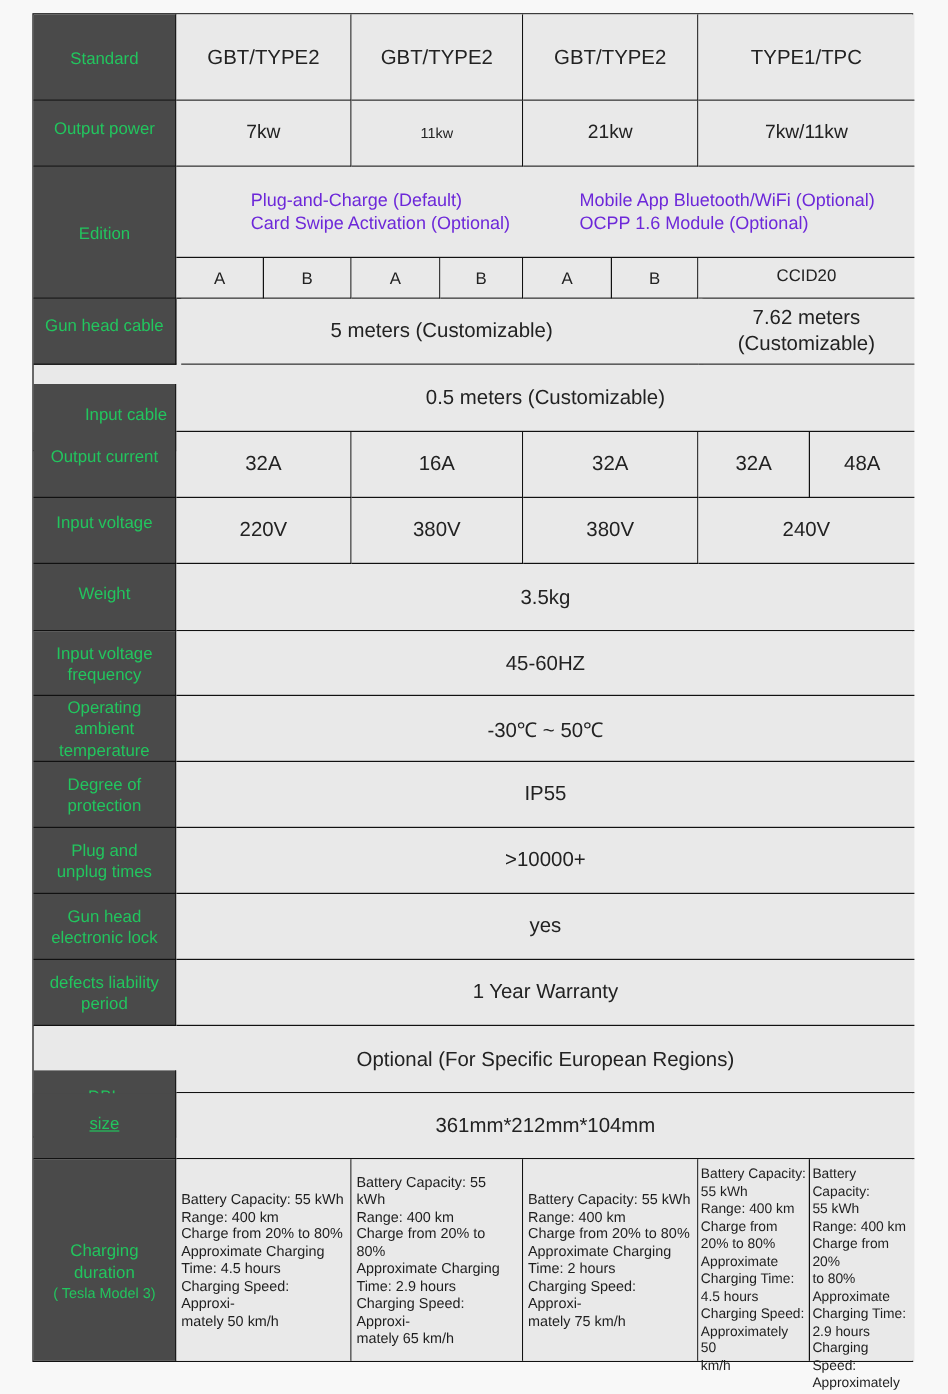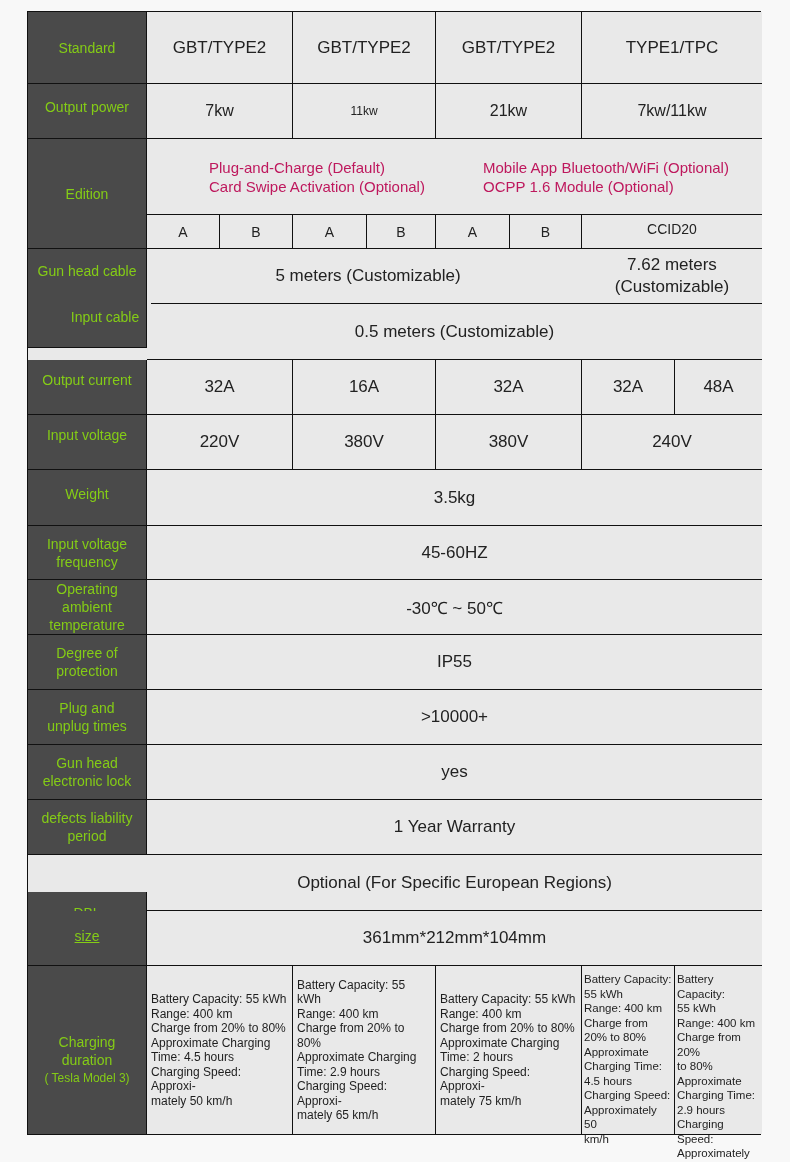--- a/index.html
+++ b/index.html
@@ -24,32 +24,32 @@
     box-sizing: border-box;
     border-right: 1px solid #111;
     border-bottom: 1px solid #111;
     display: flex; align-items: center; justify-content: center;
     text-align: center;
     background: #e9e9e9;
     color: #222;
   }
   .label {
     background: #4a4a4a;
-    color: #84cc16;
+    color: #22c55e;
     font-size: 14px;
     line-height: 18px;
     border-right: 1.5px solid #111;
     padding: 0 2px;
     white-space: pre-line;
   }
   .val { font-size: 17px; }
   .val-sm { font-size: 14px; }
   .edition-text {
     font-size: 15px; line-height: 19px; text-align: left;
-    position: absolute; color: #be185d;
+    position: absolute; color: #6d28d9;
   }
   .charge {
     font-size: 12px; line-height: 14.5px; text-align: left;
     justify-content: flex-start; align-items: center;
     padding: 0 4px; color: #1e1e1e;
   }
   .charge.narrow { padding: 0 2px; align-items: flex-start; padding-top: 6px; }
   .multi { white-space: pre-line; line-height: 22px; }
   .label-sub { font-size: 12px; }
 </style>
@@ -87,21 +87,21 @@
   <div class="cell val-sm" style="left:339px;top:203px;width:69px;height:34px;">B</div>
   <div class="cell val-sm" style="left:408px;top:203px;width:74px;height:34px;">A</div>
   <div class="cell val-sm" style="left:482px;top:203px;width:72px;height:34px;">B</div>
   <div class="cell val-sm" style="left:554px;top:203px;width:180px;height:34px;border-right:none;padding-bottom:6px;">CCID20</div>
 
   <div class="cell label" style="left:0;top:237px;width:119px;height:55px;padding-bottom:10px;">Gun head cable</div>
   <div class="cell val" style="left:123px;top:237px;width:435px;height:55px;">5 meters (Customizable)</div>
   <div class="cell val multi" style="left:554px;top:237px;width:180px;height:55px;border-right:none;">7.62 meters
 (Customizable)</div>
 
-  <div class="cell label" style="left:0;top:280px;width:119px;height:56px;padding-bottom:6px;padding-left:38px;">Input cable</div>
+  <div class="cell label" style="left:0;top:308px;width:119px;height:56px;padding-bottom:6px;padding-left:38px;">Input cable</div>
   <div class="cell val" style="left:119px;top:292px;width:615px;height:56px;border-right:none;">0.5 meters (Customizable)</div>
 
   <div class="cell label" style="left:0;top:348px;width:119px;height:55px;padding-bottom:14px;">Output current</div>
   <div class="cell val" style="left:119px;top:348px;width:146px;height:55px;">32A</div>
   <div class="cell val" style="left:265px;top:348px;width:143px;height:55px;">16A</div>
   <div class="cell val" style="left:408px;top:348px;width:146px;height:55px;">32A</div>
   <div class="cell val" style="left:554px;top:348px;width:93px;height:55px;">32A</div>
   <div class="cell val" style="left:647px;top:348px;width:87px;height:55px;border-right:none;">48A</div>
 
   <div class="cell label" style="left:0;top:403px;width:119px;height:55px;padding-bottom:14px;">Input voltage</div>

